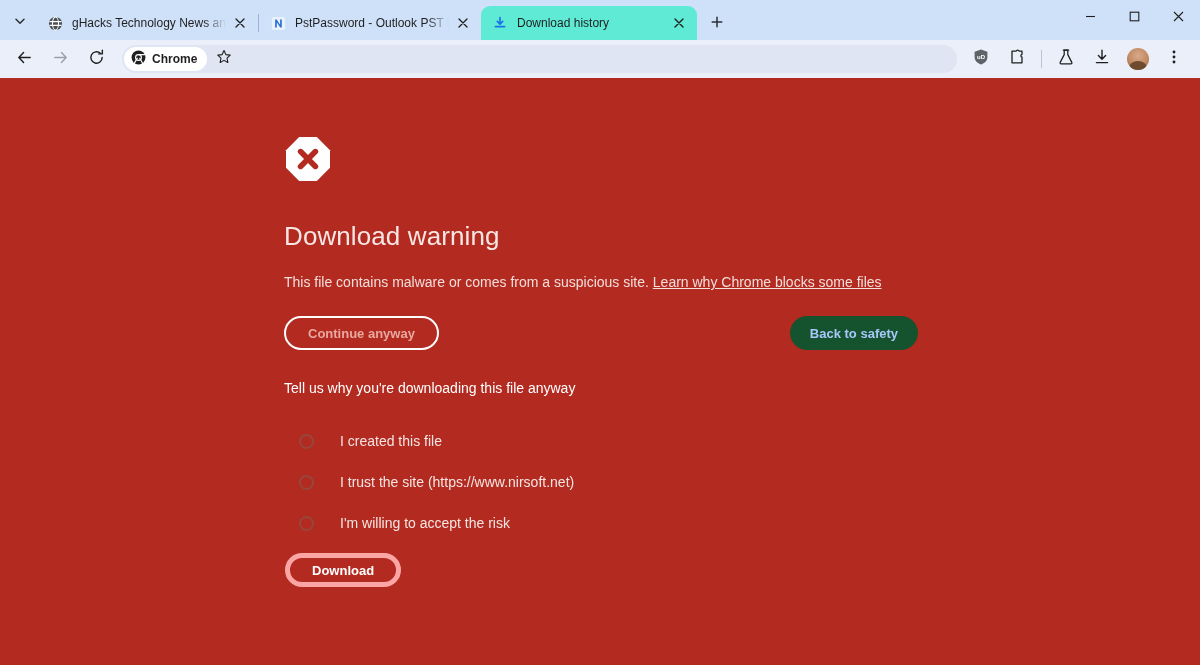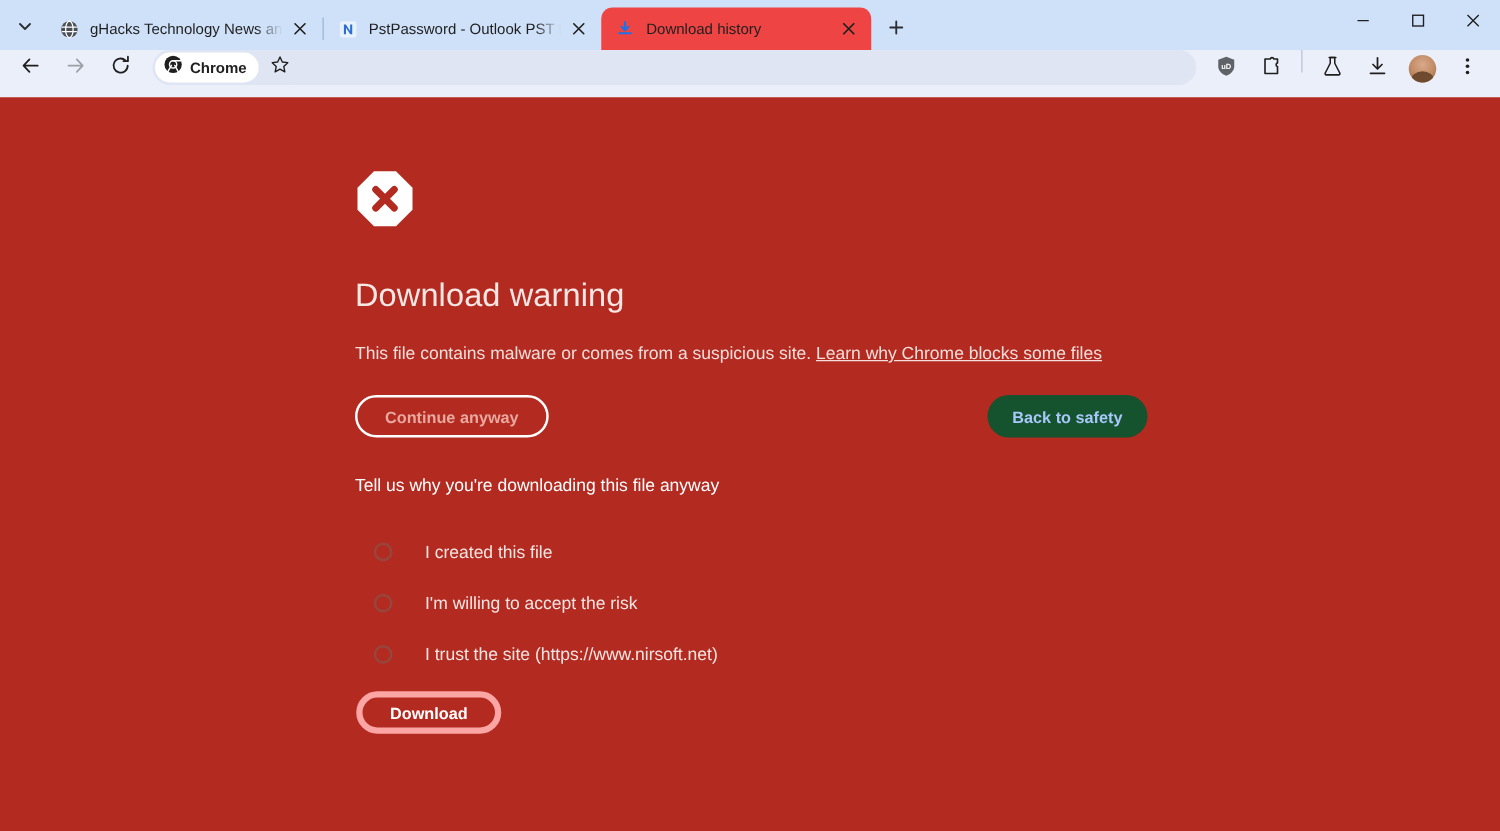--- a/index.html
+++ b/index.html
@@ -37,21 +37,21 @@
     display: flex;
     align-items: center;
     padding: 0 8px 0 11px;
     border-radius: 9px 9px 0 0;
     position: relative;
     width: 222px;
     flex: 0 0 auto;
   }
   .tab.inactive { background: transparent; }
   .tab.active {
-    background: #ef4444;
+    background: #5eead4;
     width: 216px;
   }
   .tab .favicon {
     width: 16px; height: 16px;
     flex: 0 0 auto;
     margin-right: 9px;
     display: flex; align-items: center; justify-content: center;
     font-size: 11px;
   }
   .tab .tab-title {
@@ -93,20 +93,21 @@
   .wc {
     width: 44px; height: 32px;
     display: flex; align-items: center; justify-content: center;
   }
 
   
   .toolbar {
     height: 38px;
     background: #ebeffa;
     display: flex;
+    align-items: center;
     padding: 0 8px 0 6px;
   }
   .tb-btn {
     width: 30px; height: 30px;
     margin: 0 3px;
     border-radius: 50%;
     display: flex; align-items: center; justify-content: center;
     flex: 0 0 auto;
   }
   .omnibox {
@@ -500,24 +501,24 @@
 
     <div class="prompt">Tell us why you're downloading this file anyway</div>
 
     <div class="radios">
       <div class="radio-row">
         <span class="radio-dot"></span>
         <span class="radio-label">I created this file</span>
       </div>
       <div class="radio-row">
         <span class="radio-dot"></span>
-        <span class="radio-label">I'm willing to accept the risk</span>
+        <span class="radio-label">I trust the site (https://www.nirsoft.net)</span>
       </div>
       <div class="radio-row">
         <span class="radio-dot"></span>
-        <span class="radio-label">I trust the site (https://www.nirsoft.net)</span>
+        <span class="radio-label">I'm willing to accept the risk</span>
       </div>
     </div>
 
     <button class="btn-download">Download</button>
 
   </div>
 </div>
 
 </body></html>

